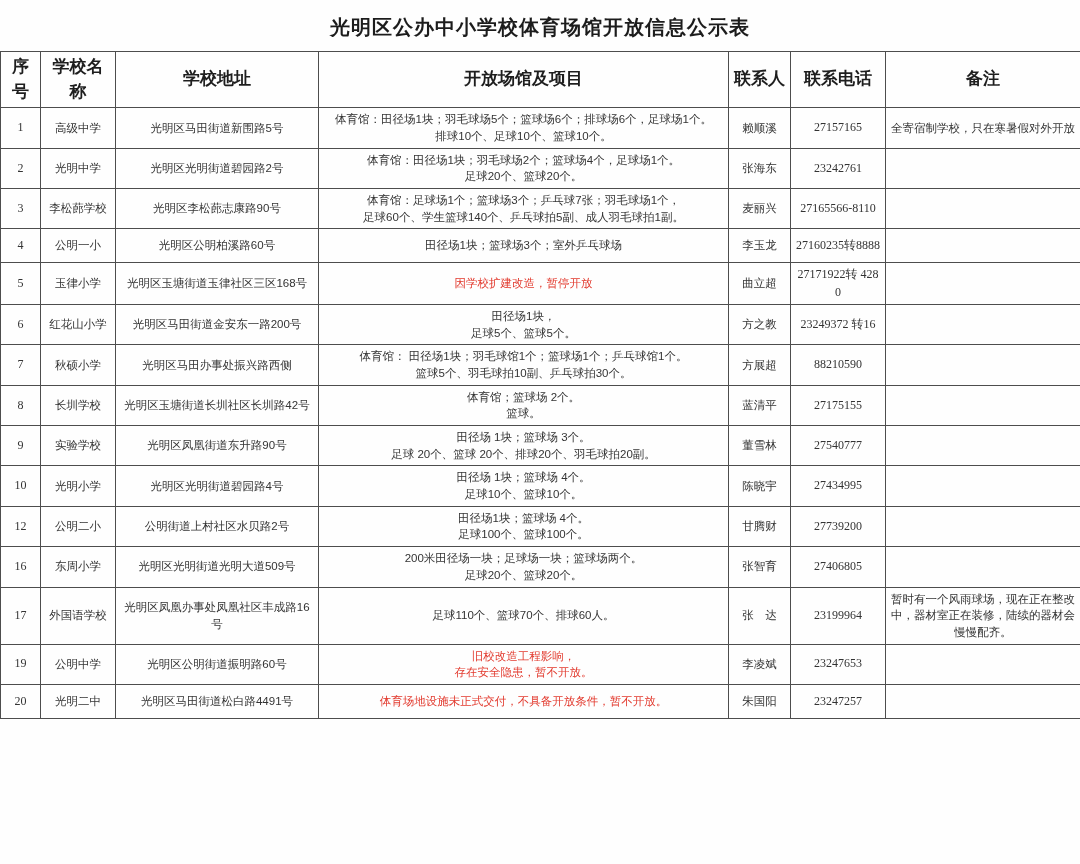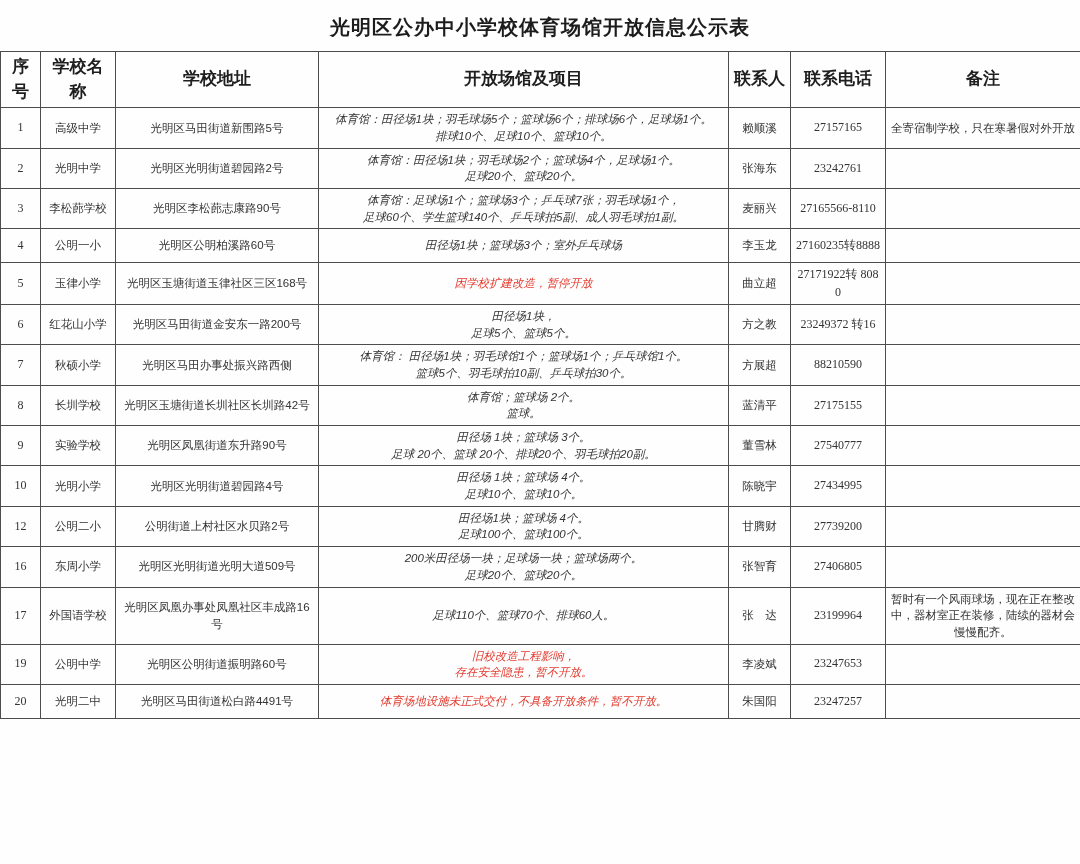--- a/index.html
+++ b/index.html
@@ -41,21 +41,21 @@
     line-height: 1.45;
     word-break: break-all;
   }
   table.open-table th {
     font-weight: bold;
     font-size: 17px;
     height: 26px;
     color: #1e1e1e;
   }
   table.open-table tr { height: 34px; }
-  td.cell-projects { white-space: pre-line; font-style: italic; }
+  td.cell-projects { white-space: pre-line; }
   td.cell-remark   { white-space: normal; padding: 3px 8px; }
   td.red-text      { color: #e23a2e; }
   td.cell-no, td.cell-phone { font-family: "Liberation Serif", "DejaVu Serif", serif; font-size: 12px; }
 </style>
 </head>
 <body>
 
 <div class="page">
   <div class="title">光明区公办中小学校体育场馆开放信息公示表</div>
 
@@ -119,21 +119,21 @@
           <td class="cell-contact">李玉龙</td>
           <td class="cell-phone">27160235转8888</td>
           <td class="cell-remark"></td>
         </tr>
         <tr>
           <td class="cell-no">5</td>
           <td class="cell-school">玉律小学</td>
           <td class="cell-address">光明区玉塘街道玉律社区三区168号</td>
           <td class="cell-projects red-text">因学校扩建改造，暂停开放</td>
           <td class="cell-contact">曲立超</td>
-          <td class="cell-phone">27171922转 8080</td>
+          <td class="cell-phone">27171922转 4280</td>
           <td class="cell-remark"></td>
         </tr>
         <tr>
           <td class="cell-no">6</td>
           <td class="cell-school">红花山小学</td>
           <td class="cell-address">光明区马田街道金安东一路200号</td>
           <td class="cell-projects">田径场1块，
 足球5个、篮球5个。</td>
           <td class="cell-contact">方之教</td>
           <td class="cell-phone">23249372  转16</td>

